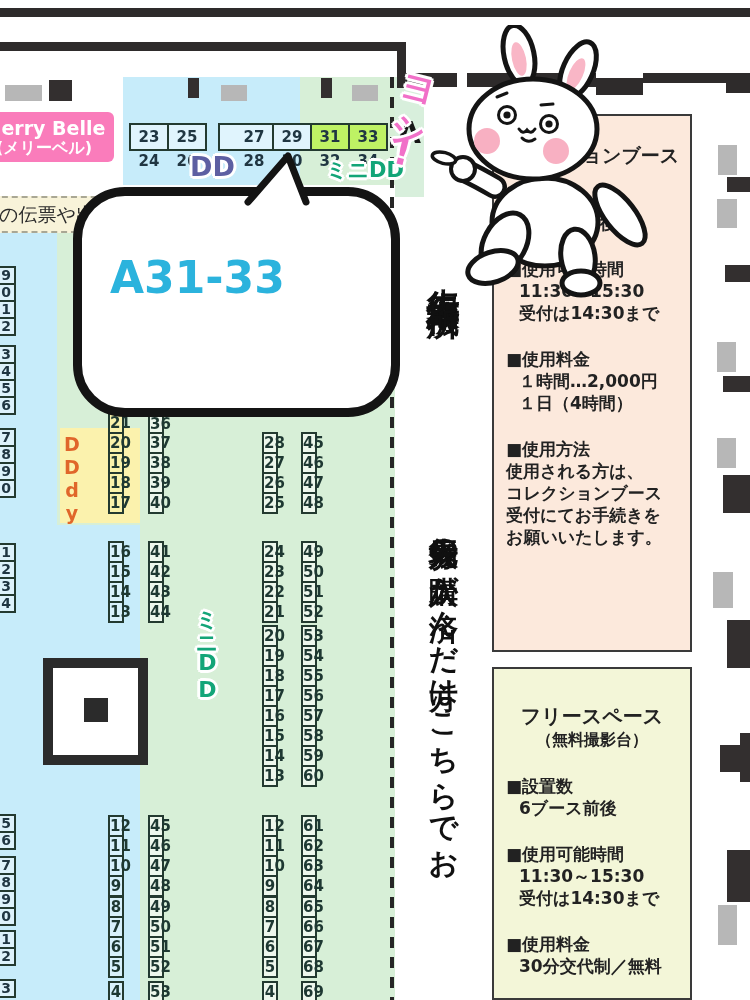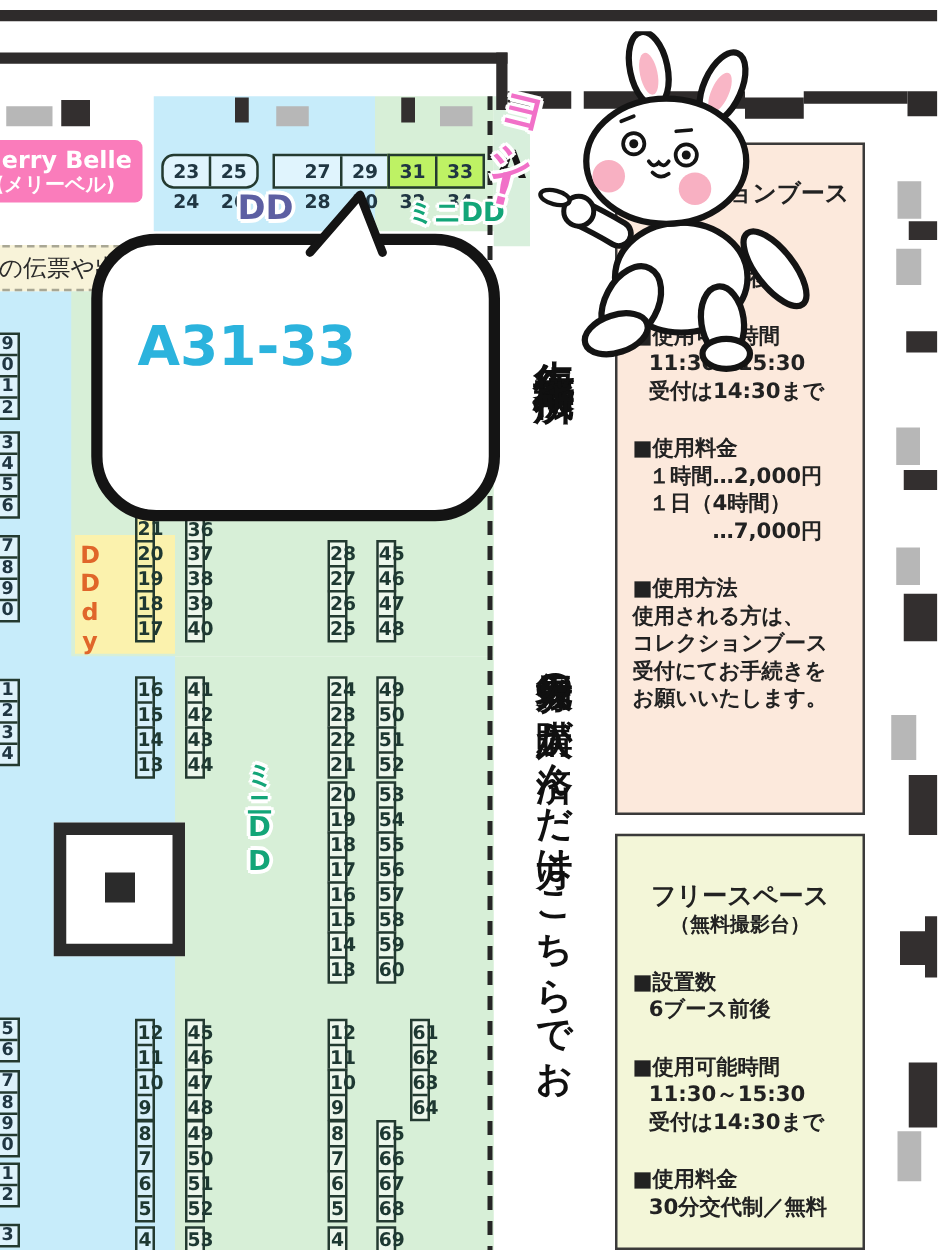--- a/index.html
+++ b/index.html
@@ -119,21 +119,21 @@
     <div class="l2">(メリーベル)</div>
   </div>
 
   <div class="map-label ow-sm" style="left:190px;top:151px;font-size:27px;color:#5d5fa2;">DD</div>
   <div class="map-label ow-sm" style="left:326px;top:156px;font-size:21px;color:#13a578;">ミニDD</div>
   <div class="map-label" style="left:397px;top:114px;font-size:31px;color:#161616;">A</div>
   <div class="map-label vtext ow-sm" style="left:192px;top:596px;font-size:22px;color:#13a578;letter-spacing:2px;">ミニDD</div>
   <div class="map-label vtext" style="left:61px;top:433px;font-size:19px;color:#e0662a;letter-spacing:1px;">DDdy</div>
 
   <div id="strip-layer">
-      <div class="strip" style="left: 129px; top: 123px; border-radius: 10px;">
+      <div class="strip" style="left: 129px; top: 123px;">
         <div class="cell">23 24</div>
         <div class="cell">25 26</div>
       </div>
       <div class="strip" style="left: 218px; top: 123px; padding-left: 16px;">
         <div class="cell">27 28</div>
         <div class="cell">29 30</div>
       </div>
       <div class="strip z-mini" style="left: 310px; top: 123px;">
         <div class="cell">31 32</div>
         <div class="cell">33 34</div>
@@ -293,21 +293,21 @@
       <div class="bcol" style="left: 262px; top: 815px;">
         <div class="bx z-green">
           <div class="cell">12</div>
           <div class="cell">11</div>
         </div>
         <div class="bx z-green">
           <div class="cell">10</div>
           <div class="cell">9</div>
         </div>
       </div>
-      <div class="bcol" style="left: 301px; top: 815px; margin-left: 27px;">
+      <div class="bcol" style="left: 301px; top: 815px;">
         <div class="bx z-green">
           <div class="cell">61</div>
           <div class="cell">62</div>
         </div>
         <div class="bx z-green">
           <div class="cell">63</div>
           <div class="cell">64</div>
         </div>
       </div>
       <div class="bcol" style="left: 108px; top: 896px;">
@@ -431,21 +431,20 @@
         </div>
         <div class="sec">
           <div class="heading">■使用可能時間</div>
           <div class="line">11:30～15:30</div>
           <div class="line">受付は14:30まで</div>
         </div>
         <div class="sec">
           <div class="heading">■使用料金</div>
           <div class="line">１時間…2,000円</div>
           <div class="line">１日（4時間）</div>
-          <div class="line">　　　…7,000円</div>
         </div>
         <div class="sec flush">
           <div class="heading">■使用方法</div>
           <div class="line">使用される方は、</div>
           <div class="line">コレクションブース</div>
           <div class="line">受付にてお手続きを</div>
           <div class="line">お願いいたします。</div>
         </div>
       </div>
   </div>

